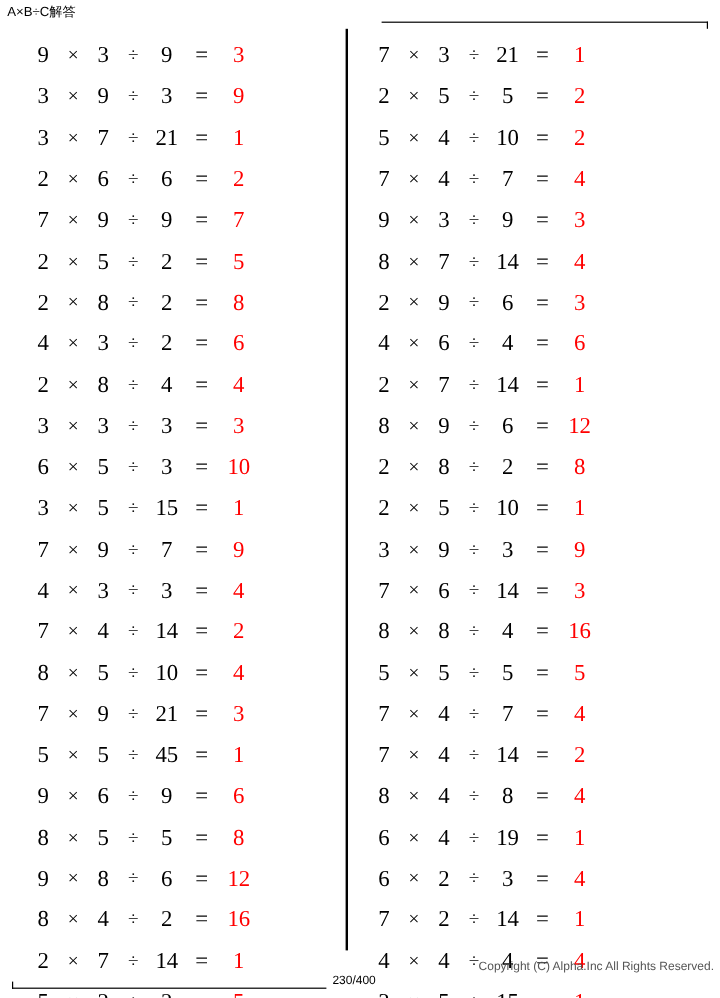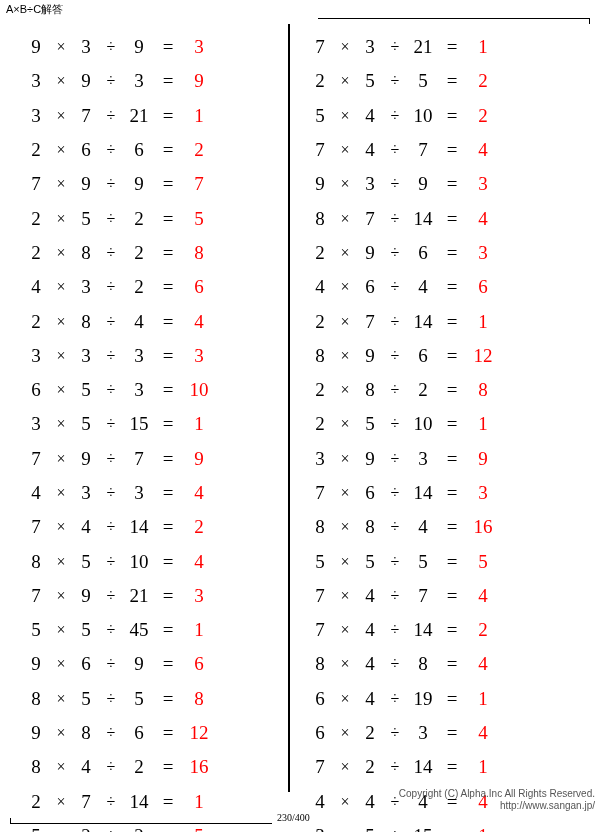--- a/index.html
+++ b/index.html
@@ -98,21 +98,21 @@
   }
   .ans {
     width: 34px;
     color: #ff0000;
     text-align: center;
   }
   .footer-page {
     position: absolute;
     bottom: 9px;
     left: 277px;
-    font-family: Liberation Serif, serif;
+    font-family: Liberation Sans, sans-serif;
     font-size: 10px;
     color: #000;
   }
   .footer-rule {
     position: absolute;
     bottom: 8px;
     left: 10px;
     width: 262px;
     height: 1px;
     background: #000;
@@ -586,16 +586,15 @@
         </div>
       </div>
   </div>
 
   <div class="footer-rule"></div>
   <div class="footer-rule-tick"></div>
   <div class="footer-page">230/400</div>
 
   <div class="copyright">
     <div>Copyright (C) Alpha.Inc All Rights Reserved.</div>
-    <div>http://www.sangan.jp/</div>
   </div>
 
 </div>
 
 </body></html>

